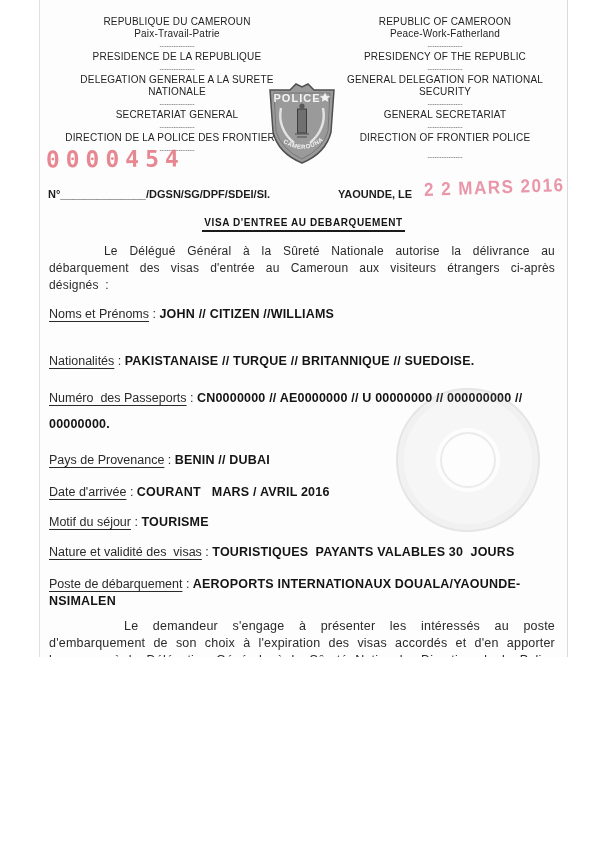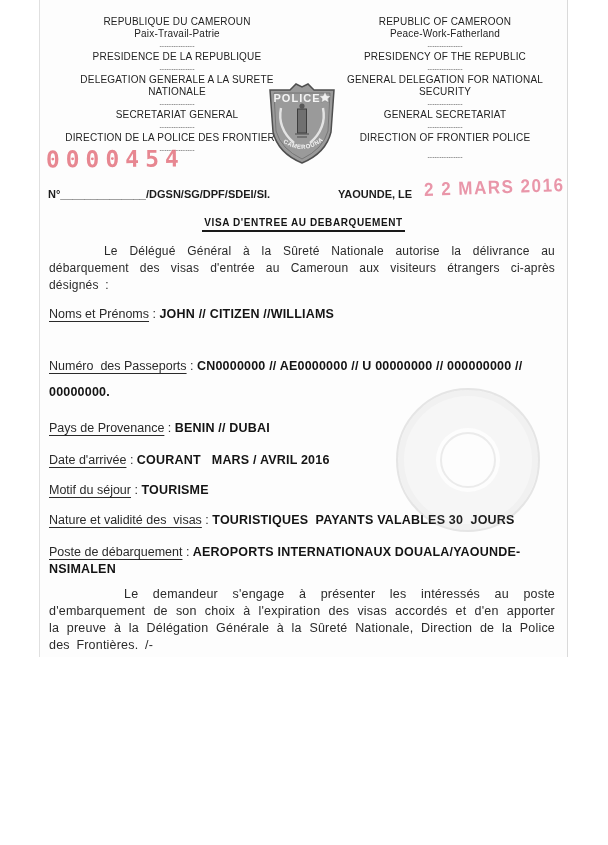--- a/index.html
+++ b/index.html
@@ -126,20 +126,21 @@
     <div class="date-stamp">2 2 MARS 2016</div>
 
     <div class="doc-title-wrap">
       <span class="doc-title">VISA D'ENTREE AU DEBARQUEMENT</span>
     </div>
 
     <div class="doc-body">
       <p class="para intro">Le Délégué Général à la Sûreté Nationale autorise la délivrance au débarquement des visas d'entrée au Cameroun aux visiteurs étrangers ci-après désignés :</p>
 
       <div class="field mb30"><span class="lbl">Noms et Prénoms</span><span> : </span><span class="val">JOHN // CITIZEN //WILLIAMS</span></div>
+      <div class="field"><span class="lbl">Nationalités</span><span> : </span><span class="val">PAKISTANAISE // TURQUE // BRITANNIQUE // SUEDOISE.</span></div>
       <div class="field wrapfield"><span class="lbl">Numéro  des Passeports</span><span> : </span><span class="val">CN0000000 // AE0000000 // U 00000000 // 000000000 // 00000000.</span></div>
       <div class="field"><span class="lbl">Pays de Provenance</span><span> : </span><span class="val">BENIN // DUBAI</span></div>
       <div class="field mb13"><span class="lbl">Date d'arrivée</span><span> : </span><span class="val">COURANT   MARS / AVRIL 2016</span></div>
       <div class="field mb13"><span class="lbl">Motif du séjour</span><span> : </span><span class="val">TOURISME</span></div>
       <div class="field"><span class="lbl">Nature et validité des  visas</span><span> : </span><span class="val">TOURISTIQUES  PAYANTS VALABLES 30  JOURS</span></div>
       <div class="field mb8"><span class="lbl">Poste de débarquement</span><span> : </span><span class="val">AEROPORTS INTERNATIONAUX DOUALA/YAOUNDE- NSIMALEN</span></div>
 
       <p class="para closing">Le demandeur s'engage à présenter les intéressés  au poste d'embarquement de son choix à l'expiration des visas accordés  et d'en apporter la preuve à la Délégation Générale  à la Sûreté Nationale, Direction de la Police des Frontières. /-</p>
 
       <div class="sign-block">

